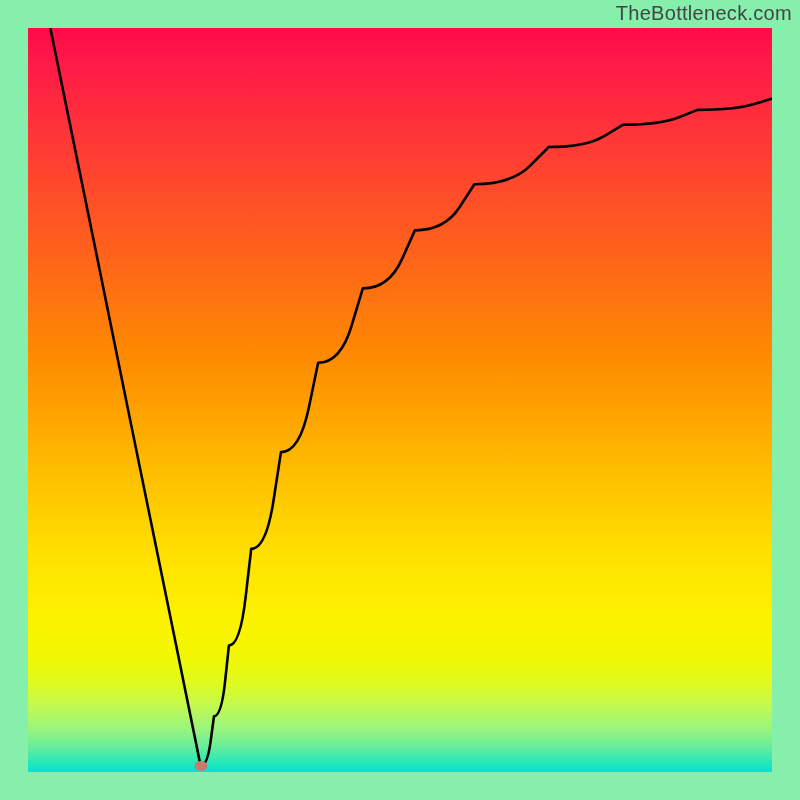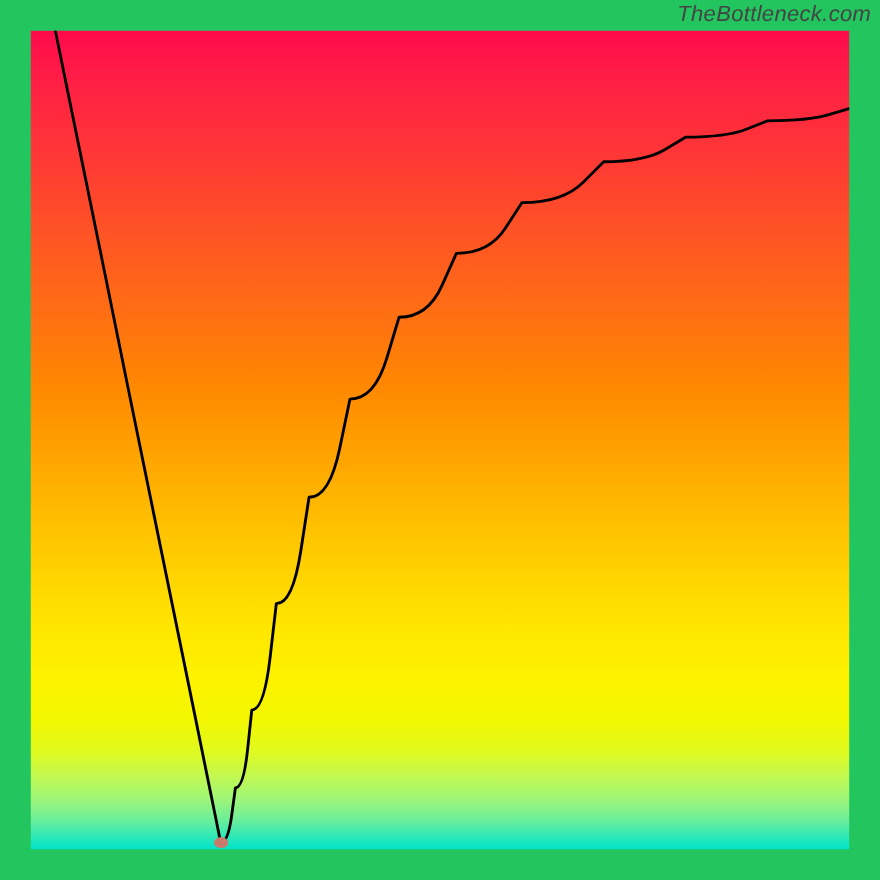--- a/index.html
+++ b/index.html
@@ -8,22 +8,21 @@
     width: 800px;
     height: 800px;
     overflow: hidden;
     background: #000000;
     font-family: Arial, Helvetica, sans-serif;
   }
   .frame {
     position: relative;
     width: 800px;
     height: 800px;
-    background: #22c55e;
-    font-style: italic;
+    background: #86efac;
   }
   .plot {
     position: absolute;
     left: 28px;
     top: 28px;
     width: 744px;
     height: 744px;
     
     background: linear-gradient(
       to bottom,

